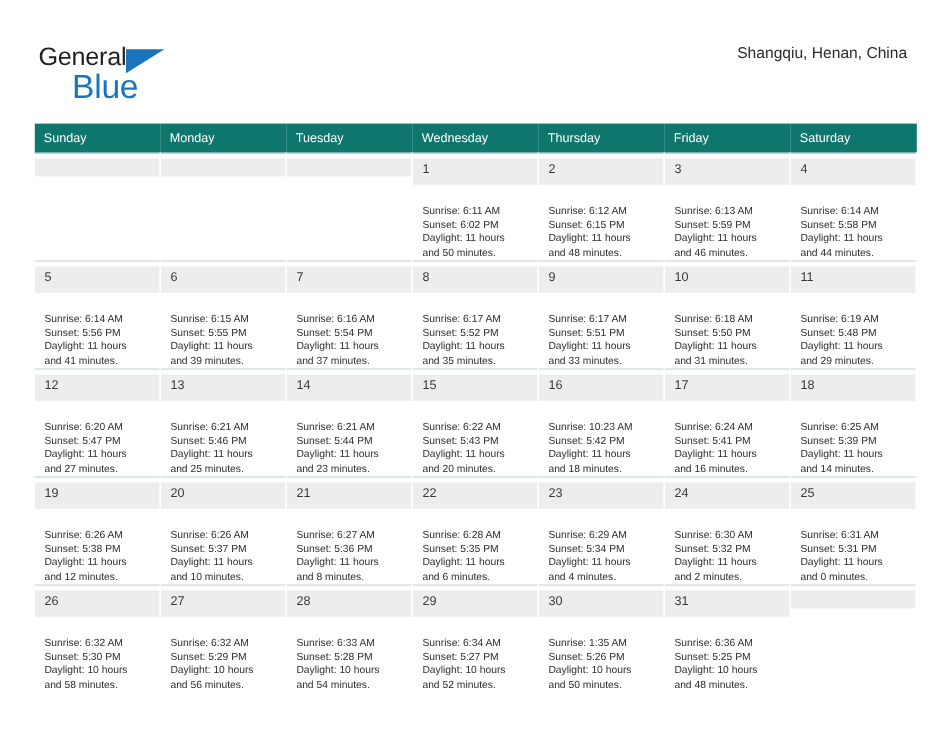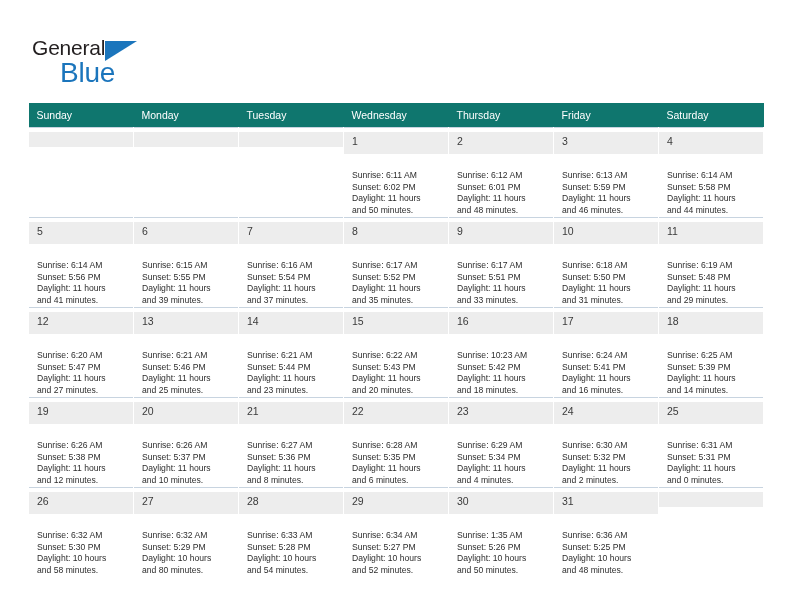--- a/index.html
+++ b/index.html
@@ -142,20 +142,21 @@
 
   <div class="header">
 
     <div class="logo">
       <span class="logo-general">General</span>
       <span class="logo-triangle"></span>
       <span class="logo-blue">Blue</span>
     </div>
 
     <div class="title-block">
+      <div class="cal-subtitle">Shangqiu, Henan, China</div>
     </div>
 
   </div>
 
   <table class="calendar">
     <thead>
       <tr>
         <th>Sunday</th>
         <th>Monday</th>
         <th>Tuesday</th>
@@ -201,21 +202,21 @@
               </span>
             </div>
           </td>
           <td class="cell-shade">
             <div class="cell-inner">
               <span class="daynum-wrap">
                 <span class="daynum">2</span>
               </span>
               <span class="info">
                 <span>Sunrise: 6:12 AM</span>
-                <span>Sunset: 6:01 PM</span>
+                <span>Sunset: 6:15 PM</span>
                 <span>Daylight: 11 hours</span>
                 <span>and 48 minutes.</span>
               </span>
             </div>
           </td>
           <td class="cell-shade">
             <div class="cell-inner">
               <span class="daynum-wrap">
                 <span class="daynum">3</span>
               </span>
@@ -536,21 +537,21 @@
           </td>
           <td class="cell-shade">
             <div class="cell-inner">
               <span class="daynum-wrap">
                 <span class="daynum">27</span>
               </span>
               <span class="info">
                 <span>Sunrise: 6:32 AM</span>
                 <span>Sunset: 5:29 PM</span>
                 <span>Daylight: 10 hours</span>
-                <span>and 80 minutes.</span>
+                <span>and 56 minutes.</span>
               </span>
             </div>
           </td>
           <td class="cell-shade">
             <div class="cell-inner">
               <span class="daynum-wrap">
                 <span class="daynum">28</span>
               </span>
               <span class="info">
                 <span>Sunrise: 6:33 AM</span>

